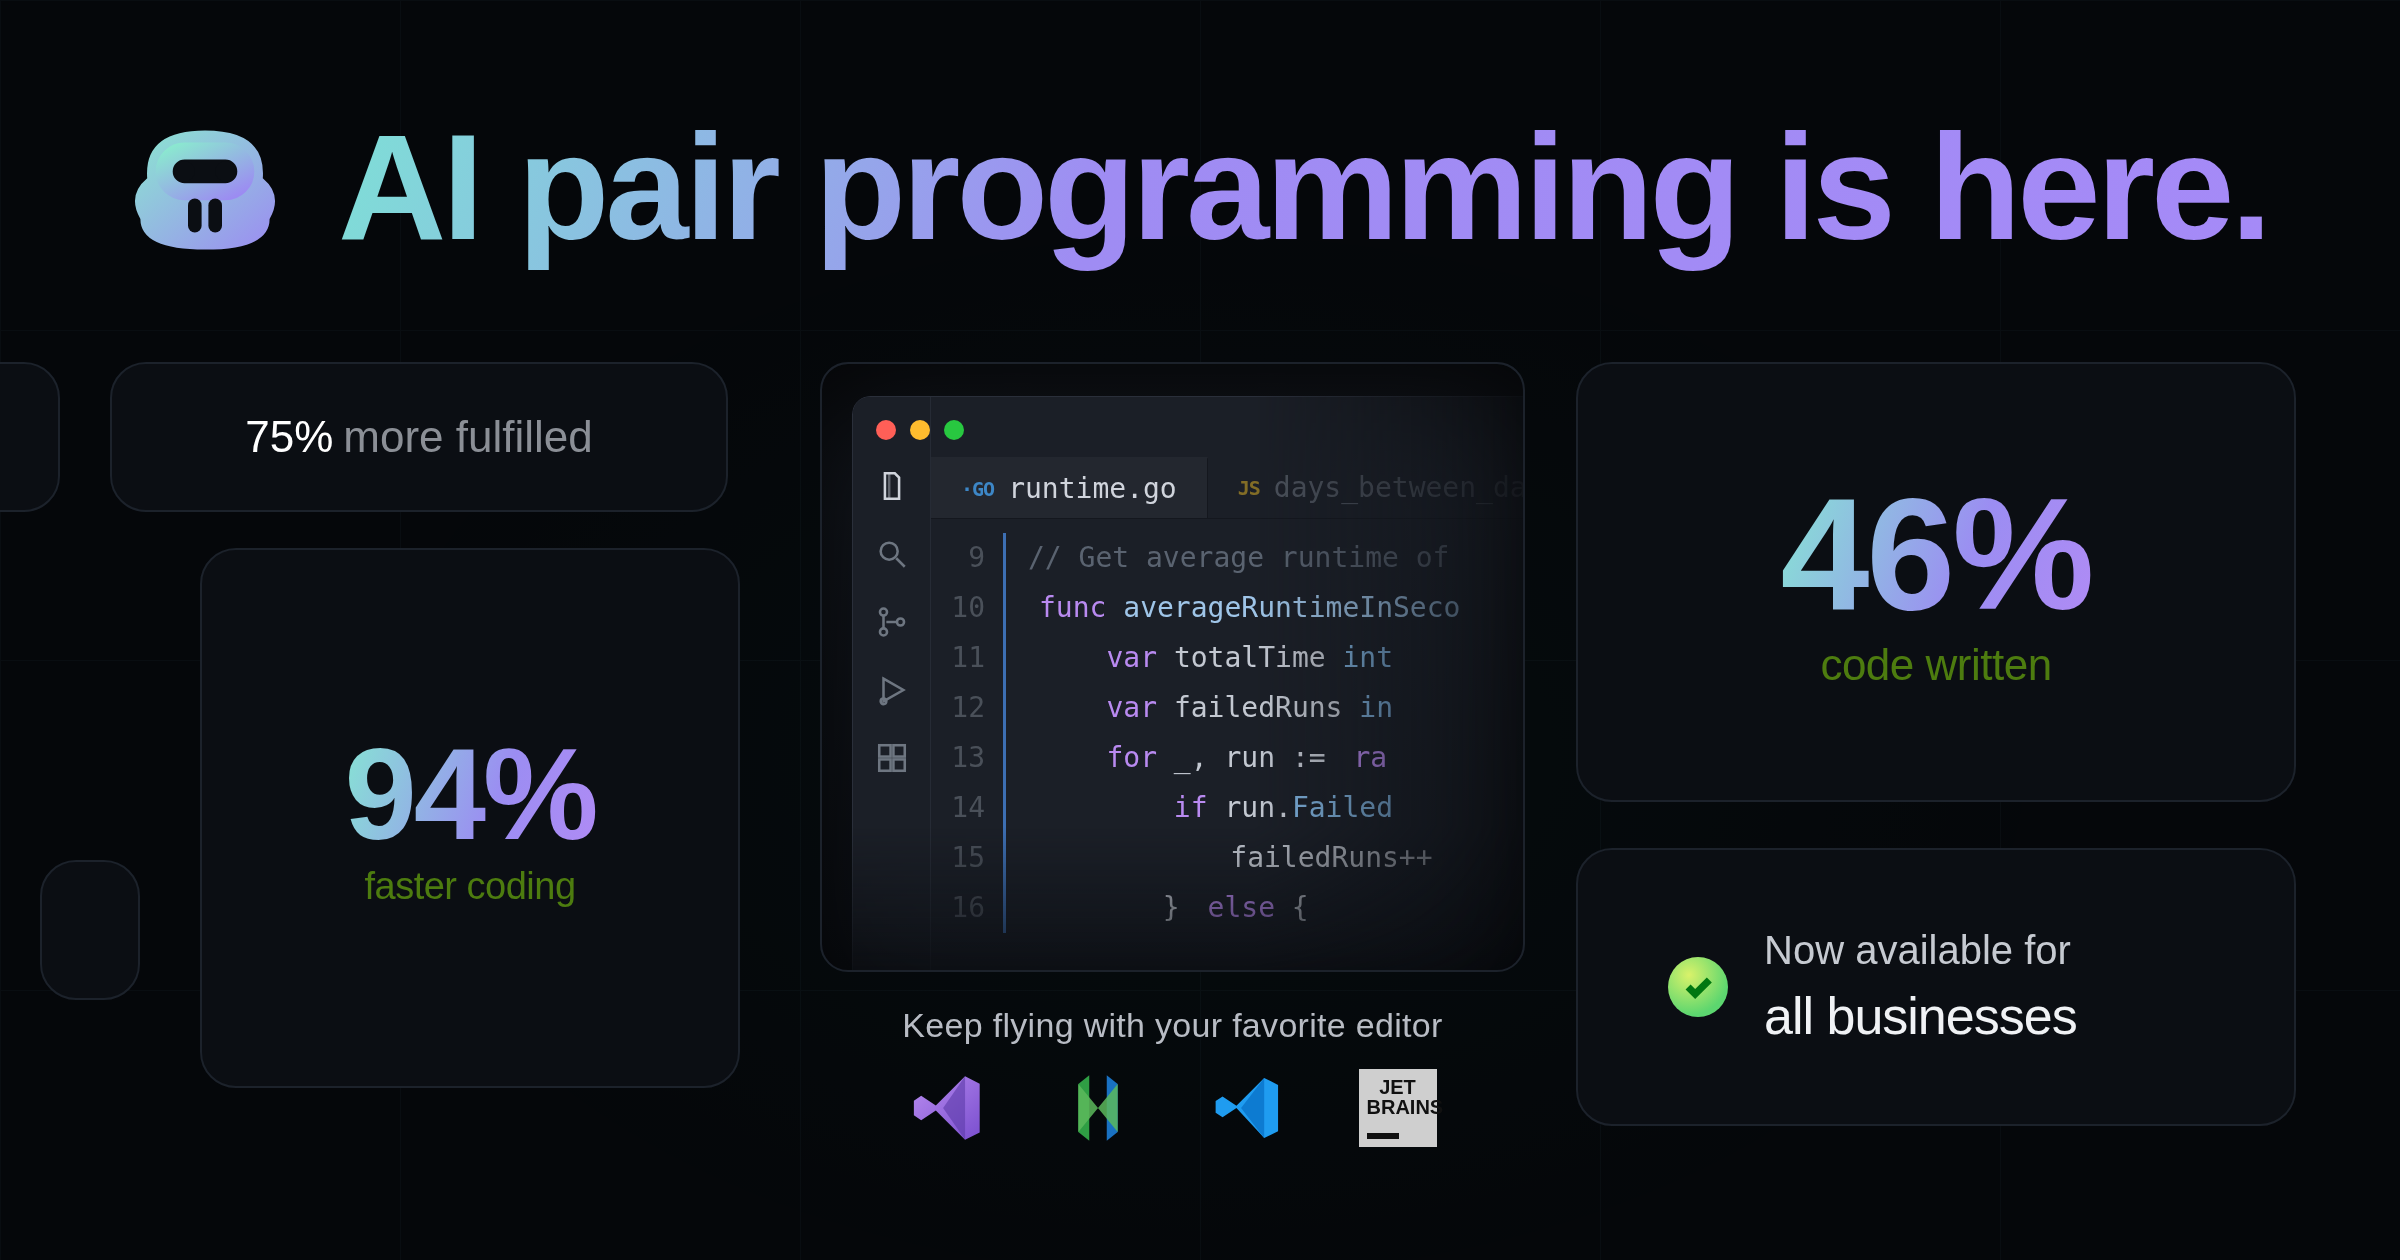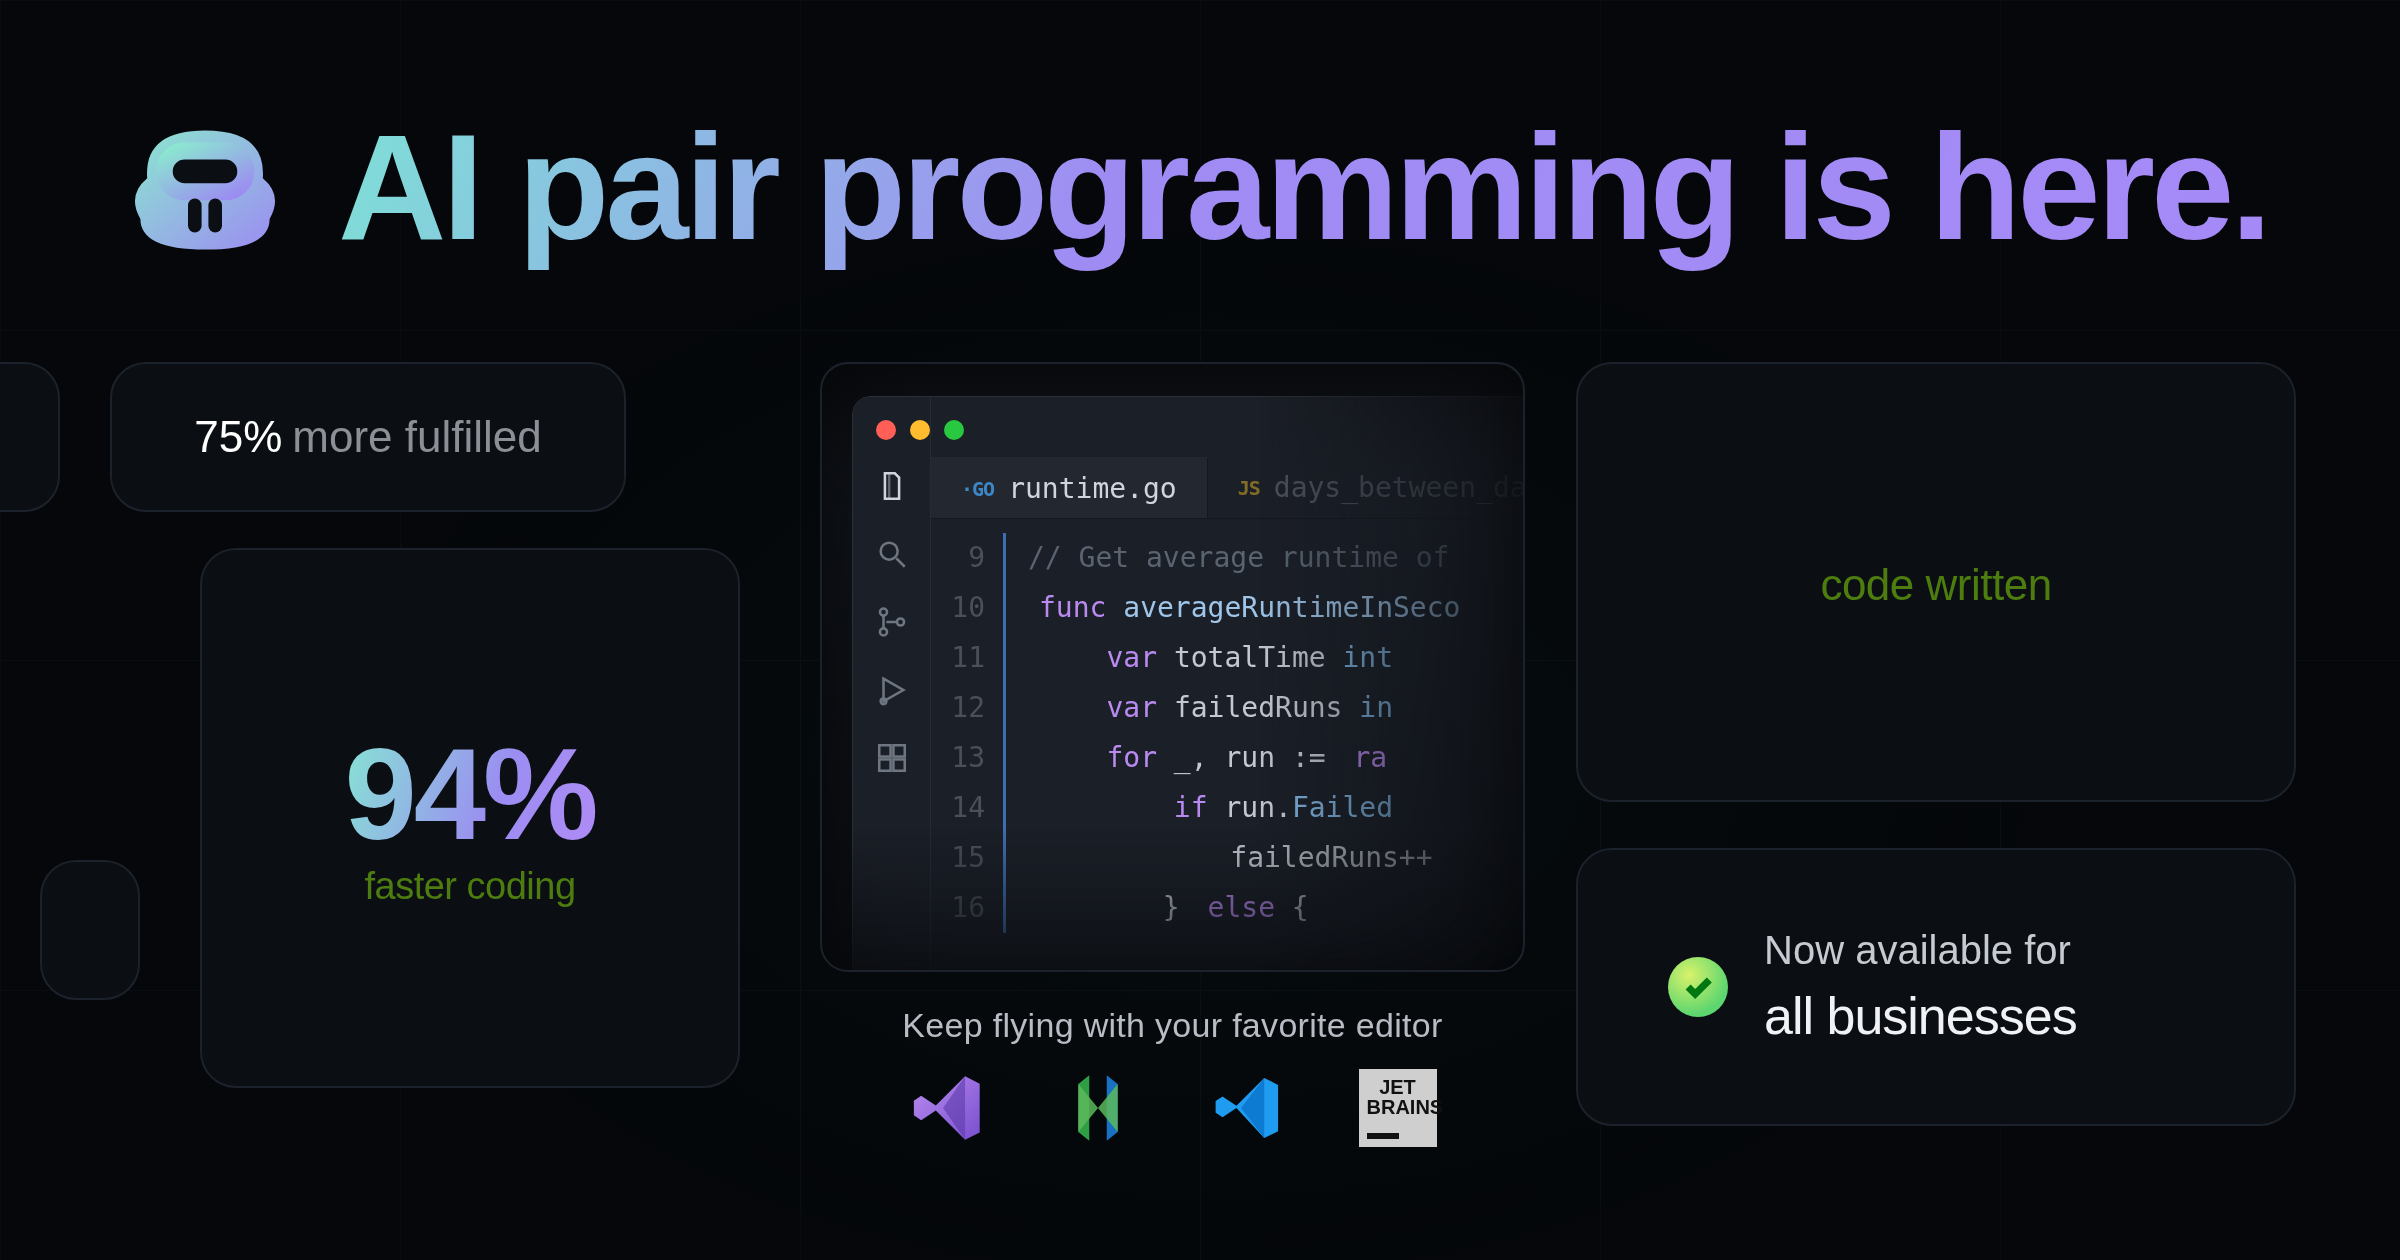--- a/index.html
+++ b/index.html
@@ -45,21 +45,21 @@
   
   .card {
     position: absolute;
     background: #0b0e13;
     border: 2px solid #1c222b;
     border-radius: 36px;
   }
 
   .card-75 {
     left: 110px; top: 362px;
-    width: 516px; height: 150px;
+    width: 618px; height: 150px;
     display:flex; align-items:center; justify-content:center;
     gap: 10px;
     font-size: 44px;
   }
   .card-75 .pct { color:#fff; font-weight:500; }
   .card-75 .sub { color:#8b8f96; font-weight:400; }
 
   .edge-ghost-left {
     left: -60px; top: 362px; width: 120px; height: 150px;
   }
@@ -226,20 +226,21 @@
     <span class="pct">75%</span>
     <span class="sub">more fulfilled</span>
   </div>
 
   <div class="card card-55">
     <div class="big-pct">94%</div>
     <div class="big-sub">faster coding</div>
   </div>
 
   <div class="card card-46">
+    <div class="big-pct">46%</div>
     <div class="big-sub">code written</div>
   </div>
 
   <div class="card card-biz">
     <span class="check-badge">
       <svg viewBox="0 0 24 24">
           <path d="M5 12l5 5L20 7"></path>
         </svg>
     </span>
     <div class="biz-text">

